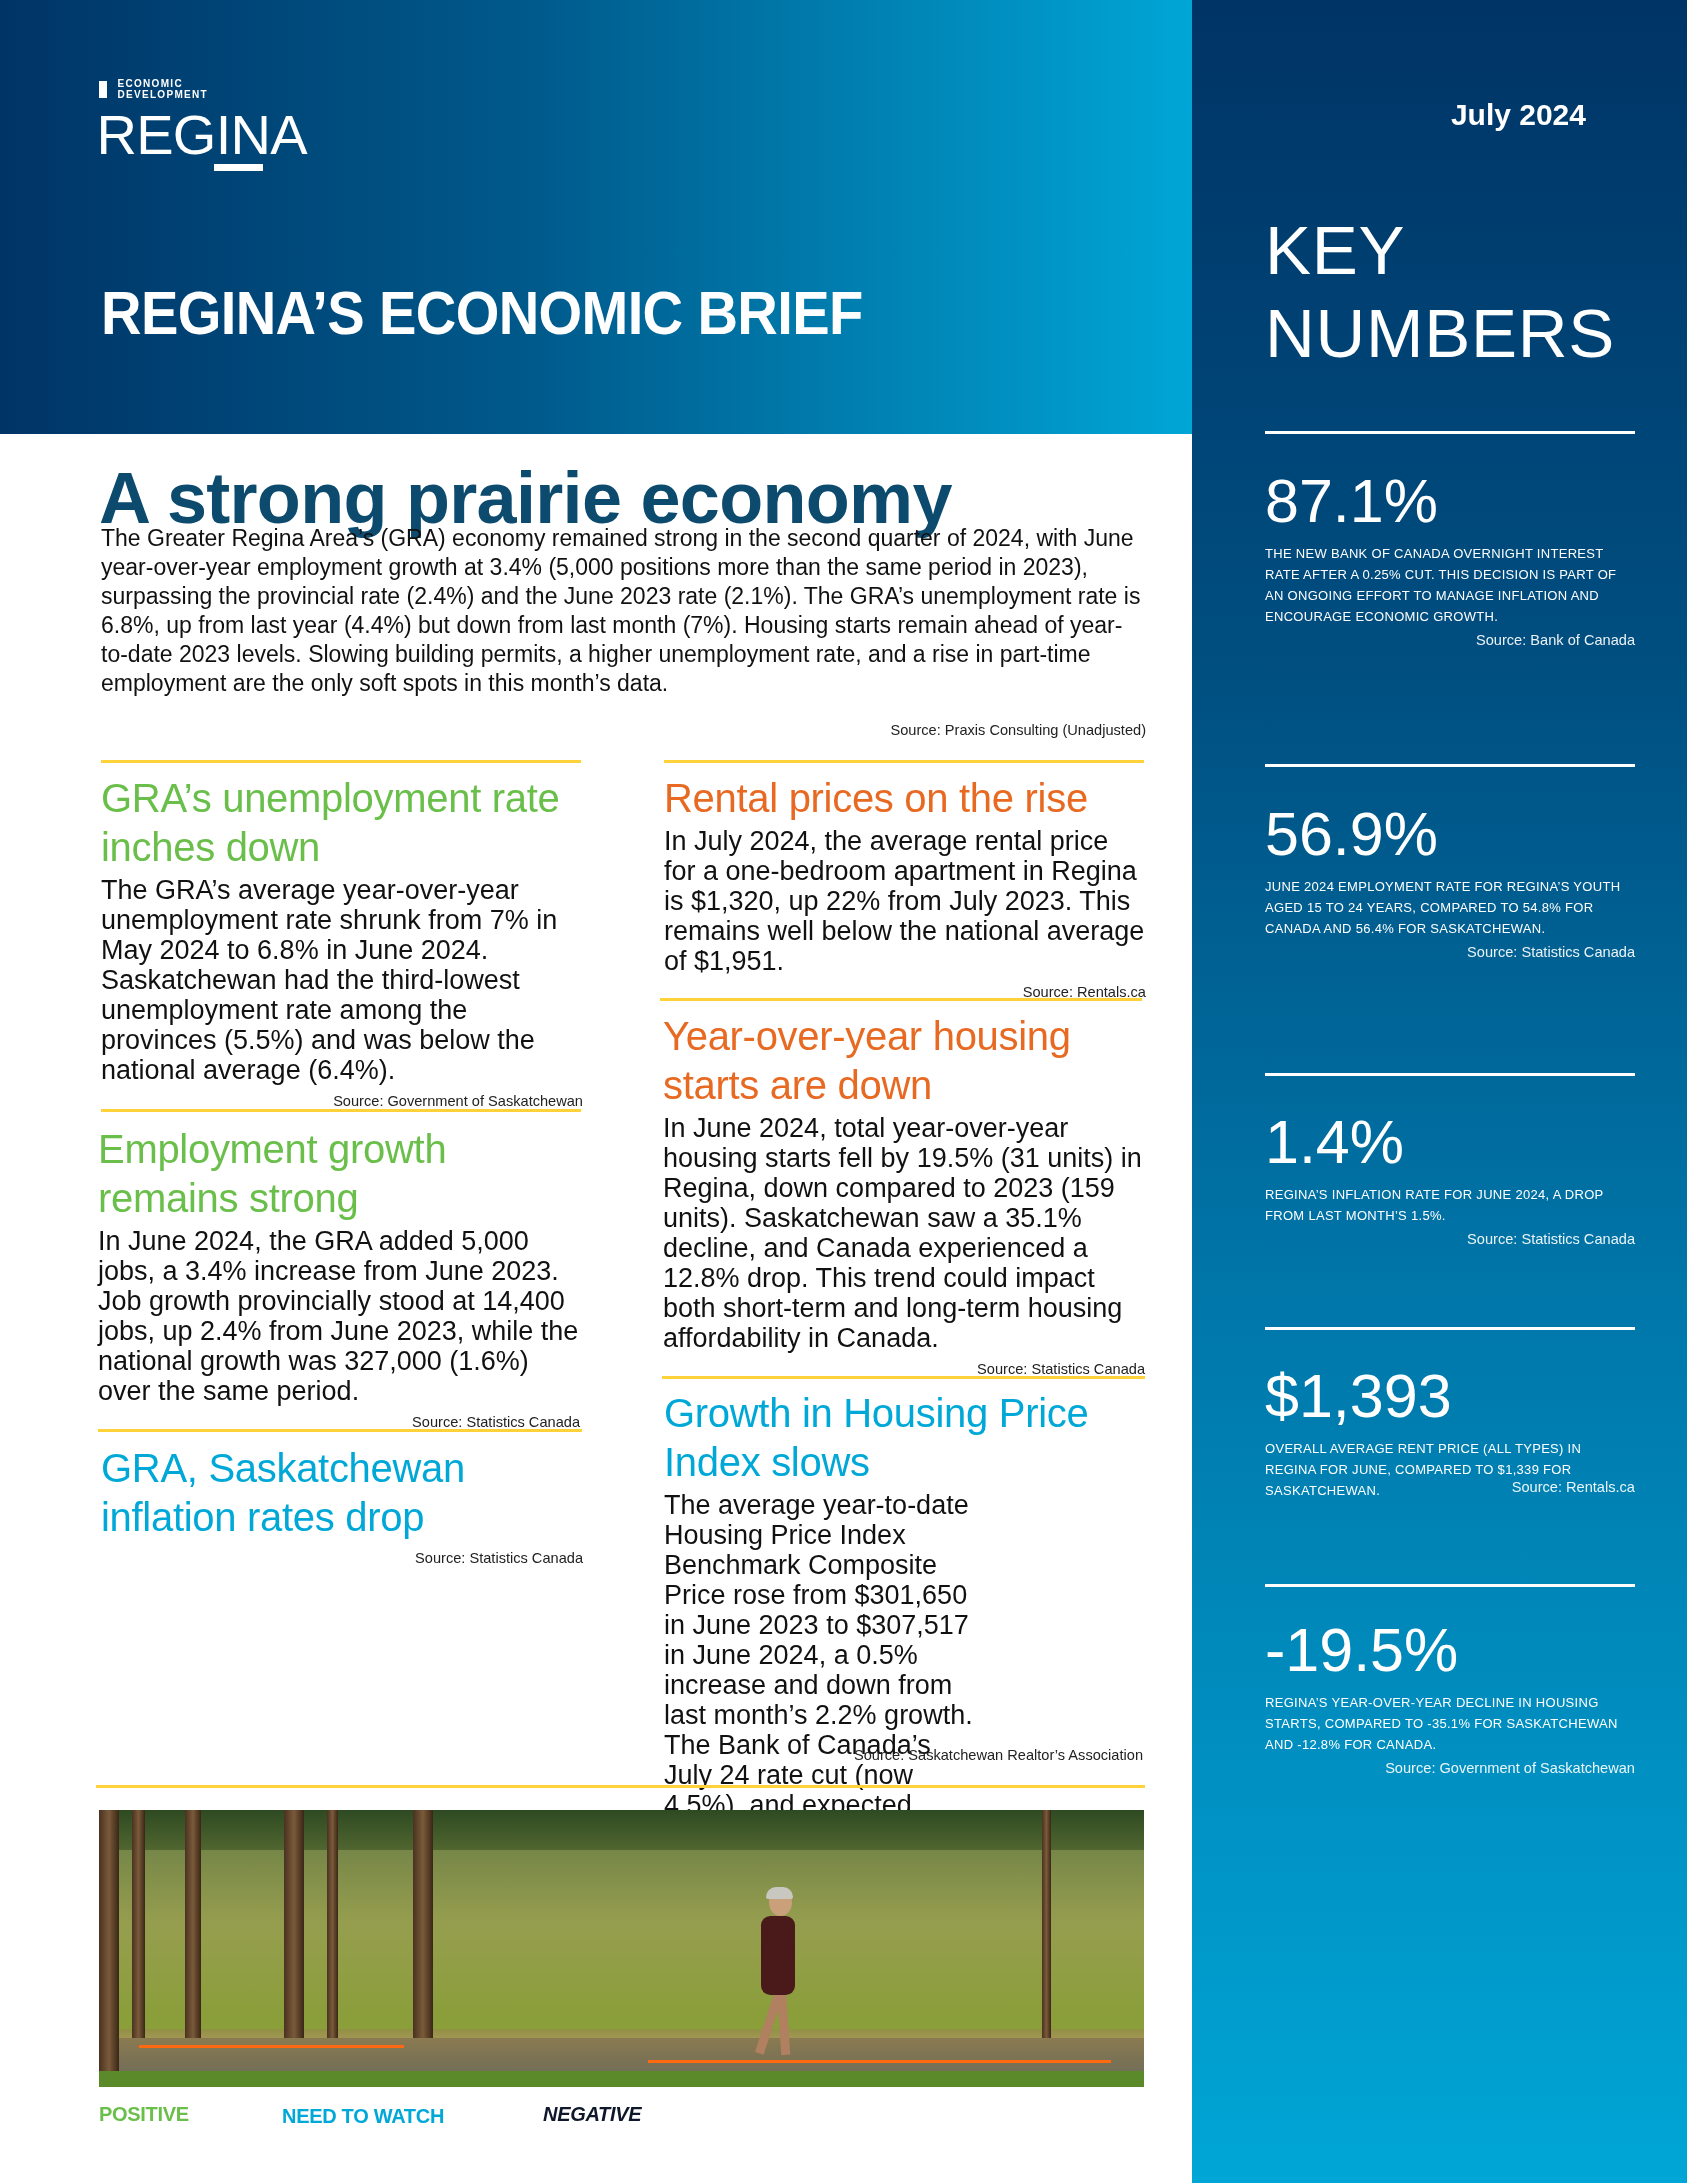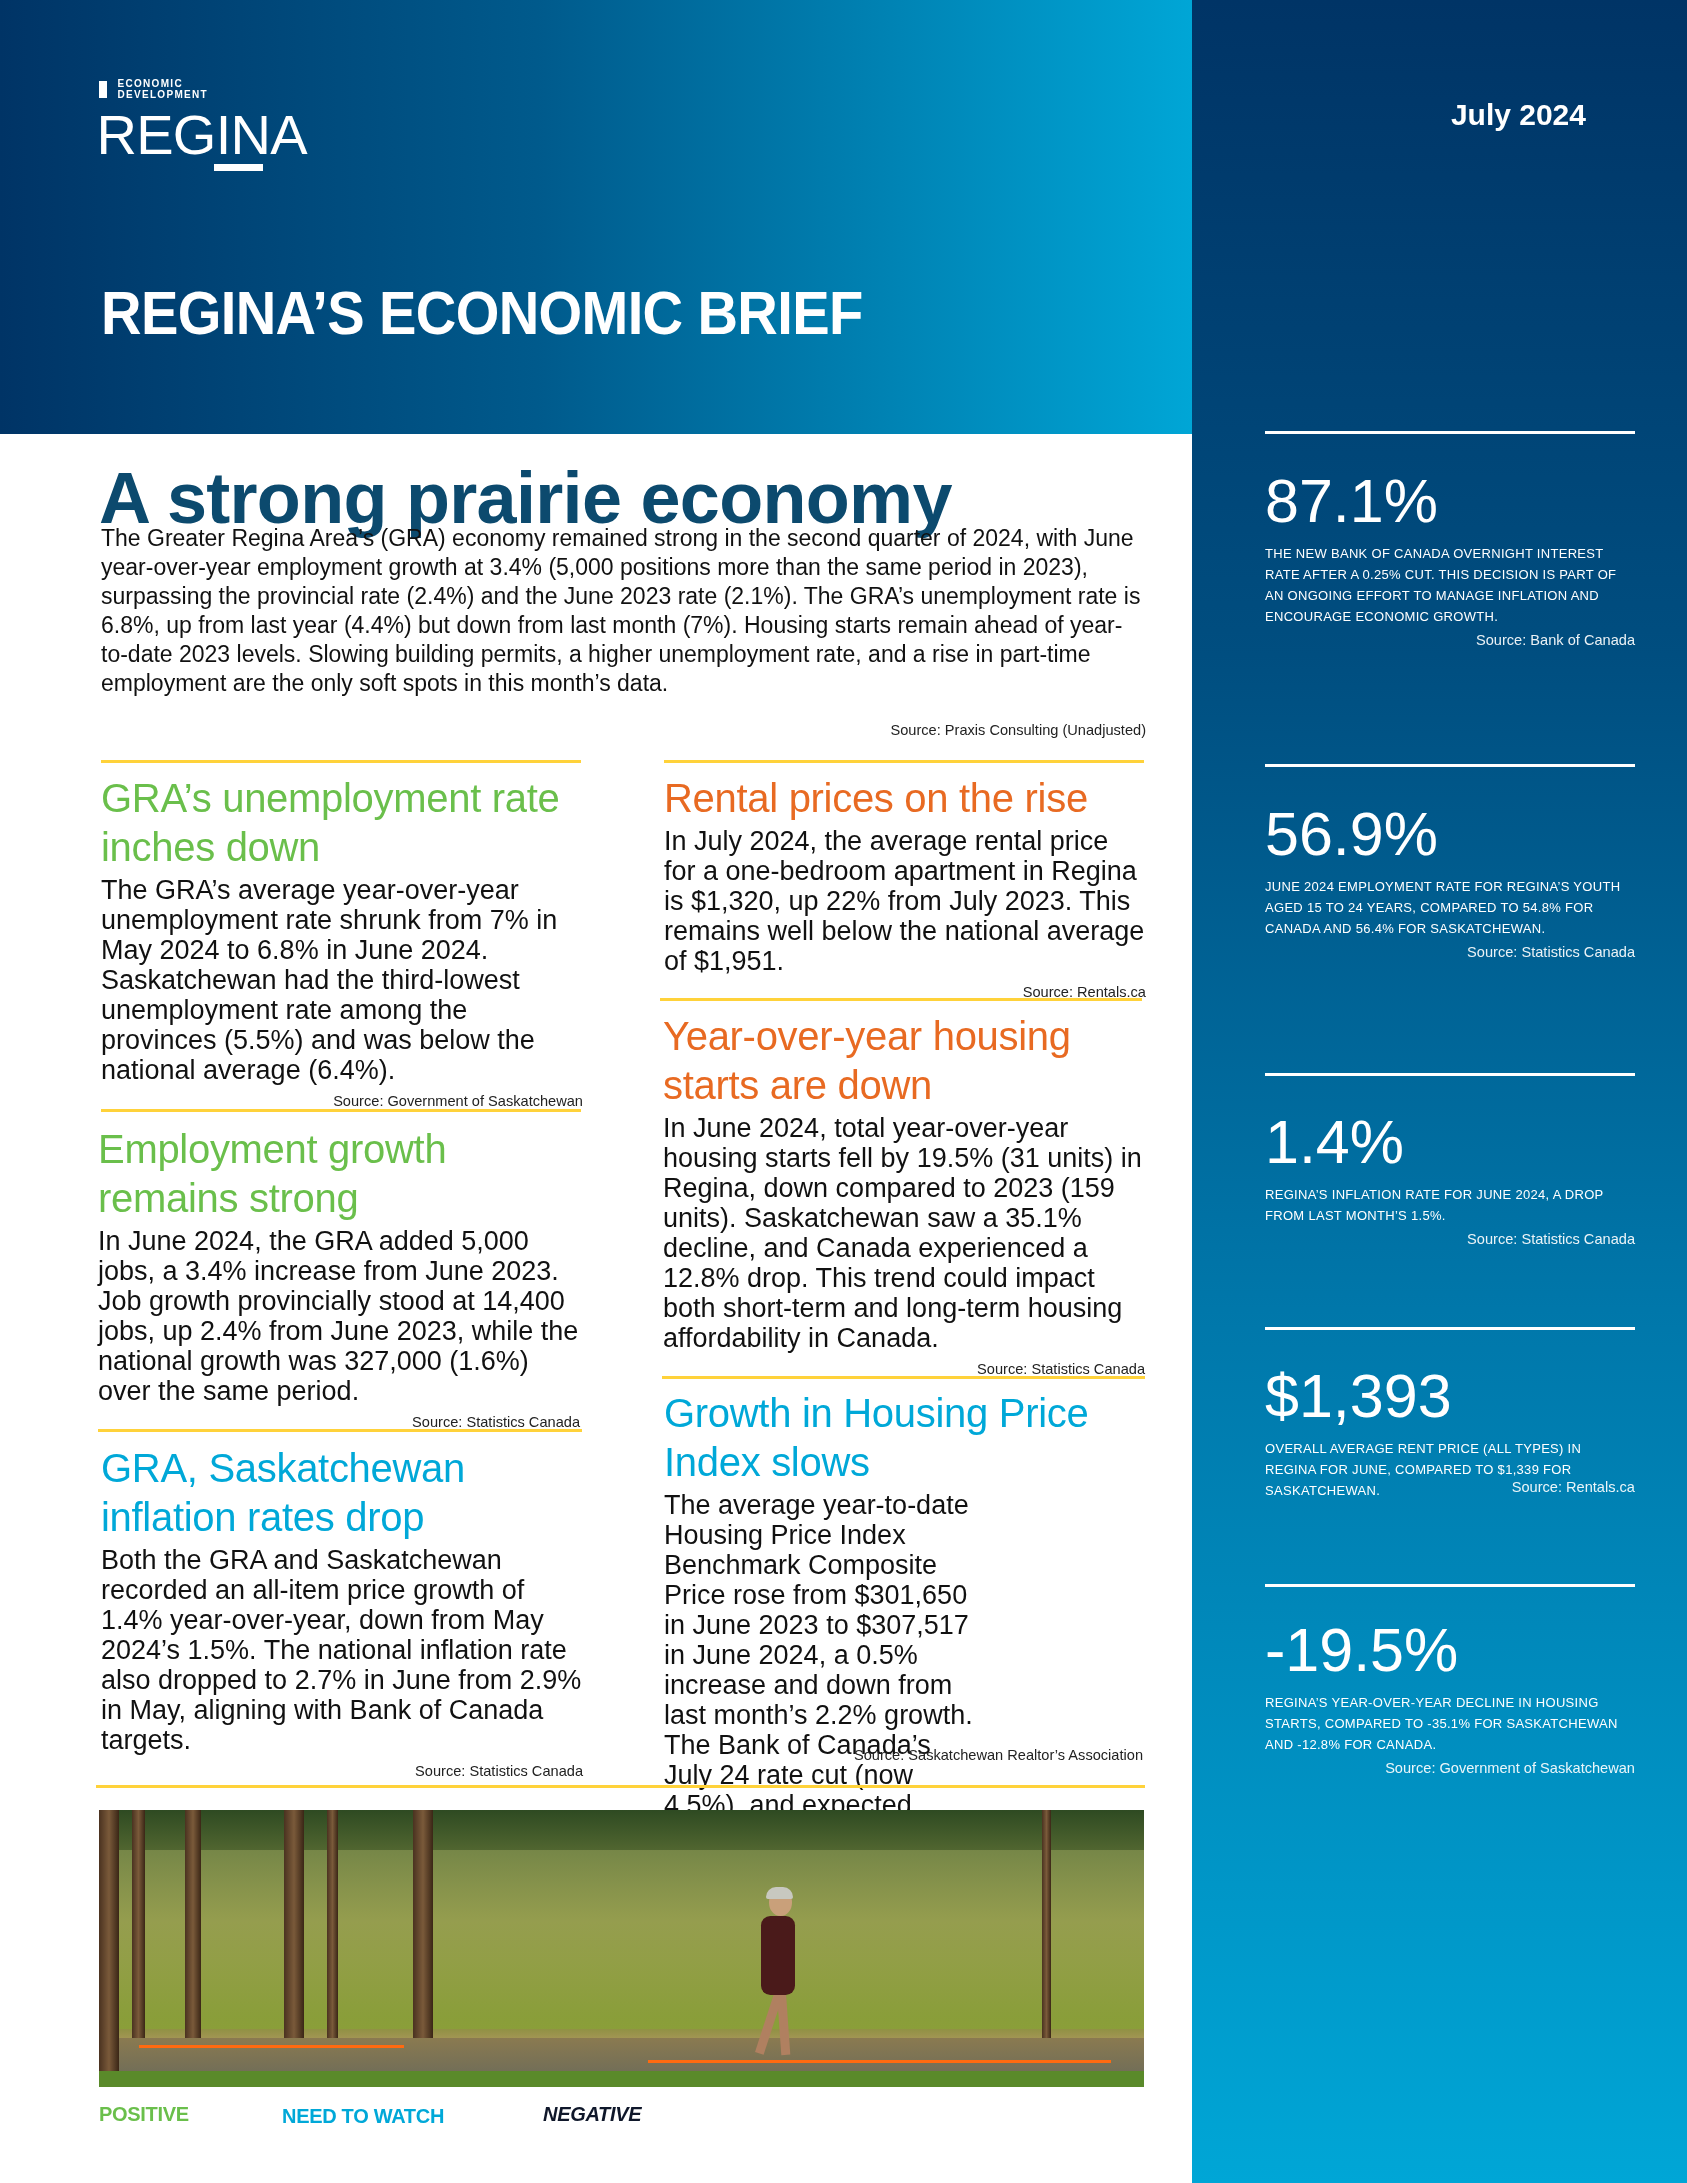--- a/index.html
+++ b/index.html
@@ -79,20 +79,24 @@
       <div>DEVELOPMENT</div>
     </div>
     <div class="logo-big">REGINA</div>
     <div class="logo-underline"></div>
   </div>
   <div class="brief-title">REGINA’S ECONOMIC BRIEF</div>
 </div>
 
 <div class="sidebar">
   <div class="date">July 2024</div>
+  <div class="key-title">
+    <div>KEY</div>
+    <div>NUMBERS</div>
+  </div>
 
   <div class="k-rule" style="top:431px"></div>
   <div class="k-block" style="top:468px">
     <div class="k-value">87.1%</div>
     <div class="k-desc">The new Bank of Canada overnight interest rate after a 0.25% cut. This decision is part of an ongoing effort to manage inflation and encourage economic growth.</div>
     <div class="k-src">Source: Bank of Canada</div>
   </div>
 
   <div class="k-rule" style="top:764px"></div>
   <div class="k-block" style="top:801px">
@@ -137,21 +141,20 @@
 <div class="ybar" style="left:101px; top:1109px; width:480px;"></div>
 <div class="card" style="left:98px; top:1125px;">
   <div class="card-title green">Employment growth remains strong</div>
   <div class="card-body">In June 2024, the GRA added 5,000 jobs, a 3.4% increase from June 2023. Job growth provincially stood at 14,400 jobs, up 2.4% from June 2023, while the national growth was 327,000 (1.6%) over the same period.</div>
   <div class="card-src">Source:  Statistics Canada</div>
 </div>
 
 <div class="ybar" style="left:98px; top:1429px; width:484px;"></div>
 <div class="card" style="left:101px; top:1444px;">
   <div class="card-title cyan">GRA, Saskatchewan inflation rates drop</div>
-  <div class="card-body">Both the GRA and Saskatchewan recorded an all-item price growth of 1.4% year-over-year, down from May 2024’s 1.5%. The national inflation rate also dropped to 2.7% in June from 2.9% in May, aligning with Bank of Canada targets.</div>
   <div class="card-src">Source: Statistics Canada</div>
 </div>
 
 <div class="ybar" style="left:664px; top:760px; width:480px;"></div>
 <div class="card" style="left:664px; top:774px;">
   <div class="card-title orange">Rental prices on the rise</div>
   <div class="card-body">In July 2024, the average rental price for a one-bedroom apartment in Regina is $1,320, up 22% from July 2023. This remains well below the national average of $1,951.</div>
   <div class="card-src">Source: Rentals.ca</div>
 </div>
 

